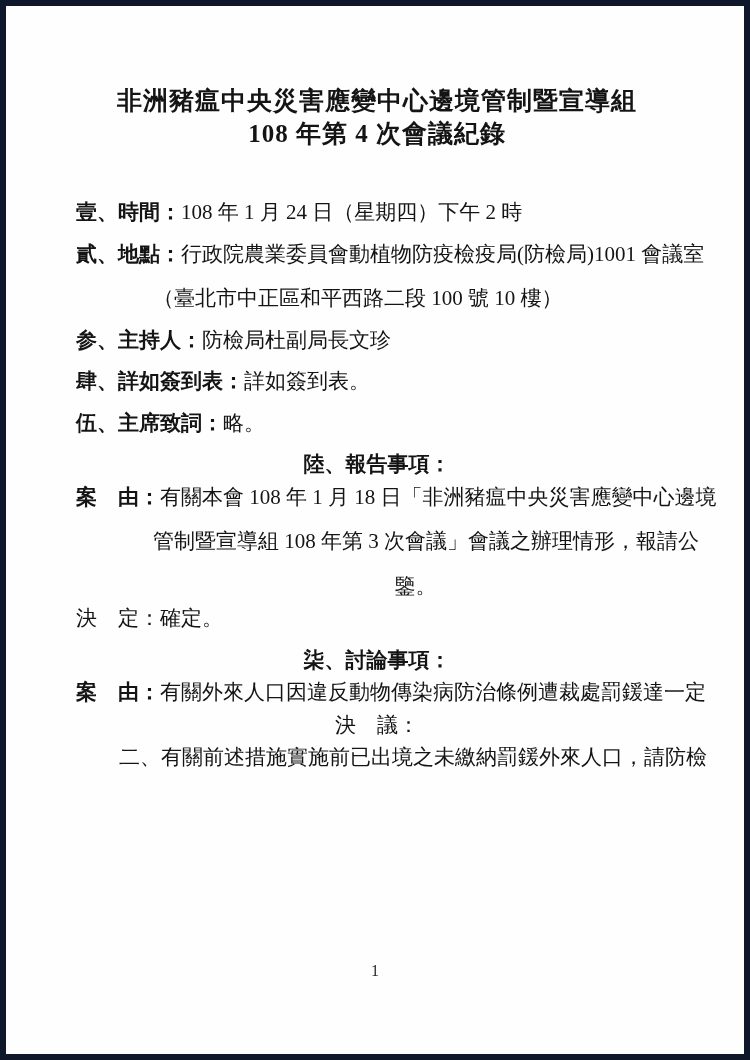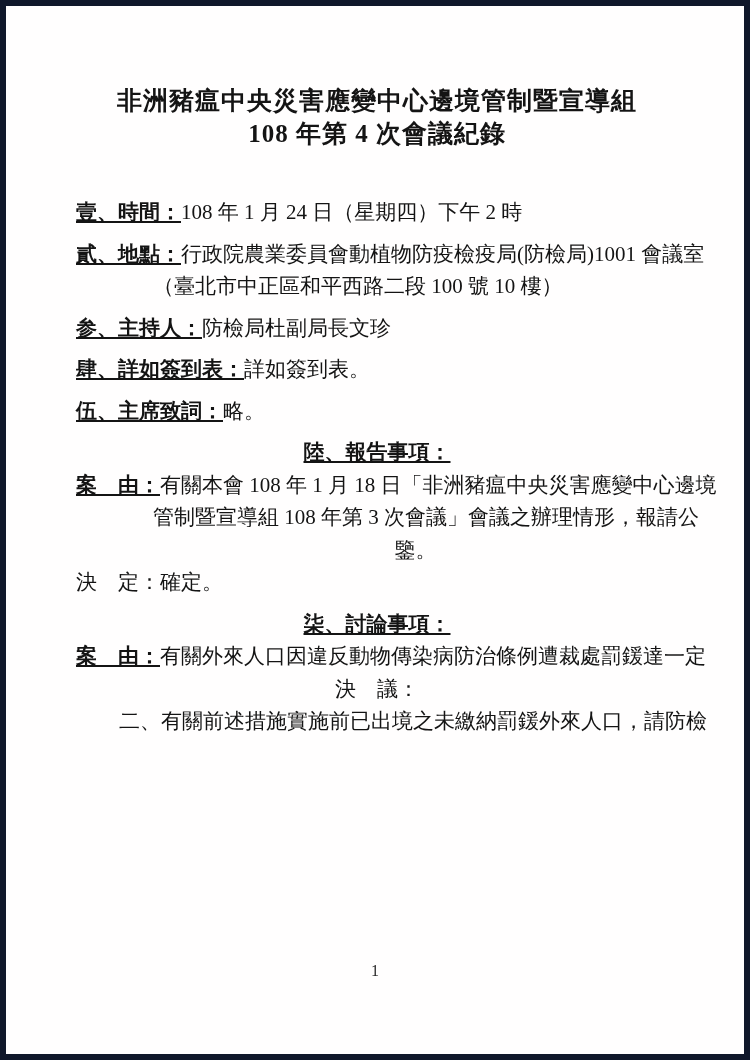--- a/index.html
+++ b/index.html
@@ -27,23 +27,23 @@
     margin: 0 0 46px 0;
     letter-spacing: 1px;
   }
   .doc-body {
     font-size: 21px;
     line-height: 32.5px;
   }
   .sec { margin: 0 0 9px 0; }
   .sec.tight { margin-bottom: 0; text-align: center; }
   .line { white-space: nowrap; }
-  .b { font-weight: bold; text-decoration: underline; }
+  .b { font-weight: bold; }
   
-  .cont { padding-left: 77px; }
+  .cont { padding-left: 77px; margin-top: 12px; }
   
   .agencies-line { padding-left: 73px; }
   
   .item-first { padding-left: 43px; }
   .item-cont { padding-left: 63px; }
   .page-number {
     position: absolute;
     left: 0;
     right: 0;
     top: 954px;

